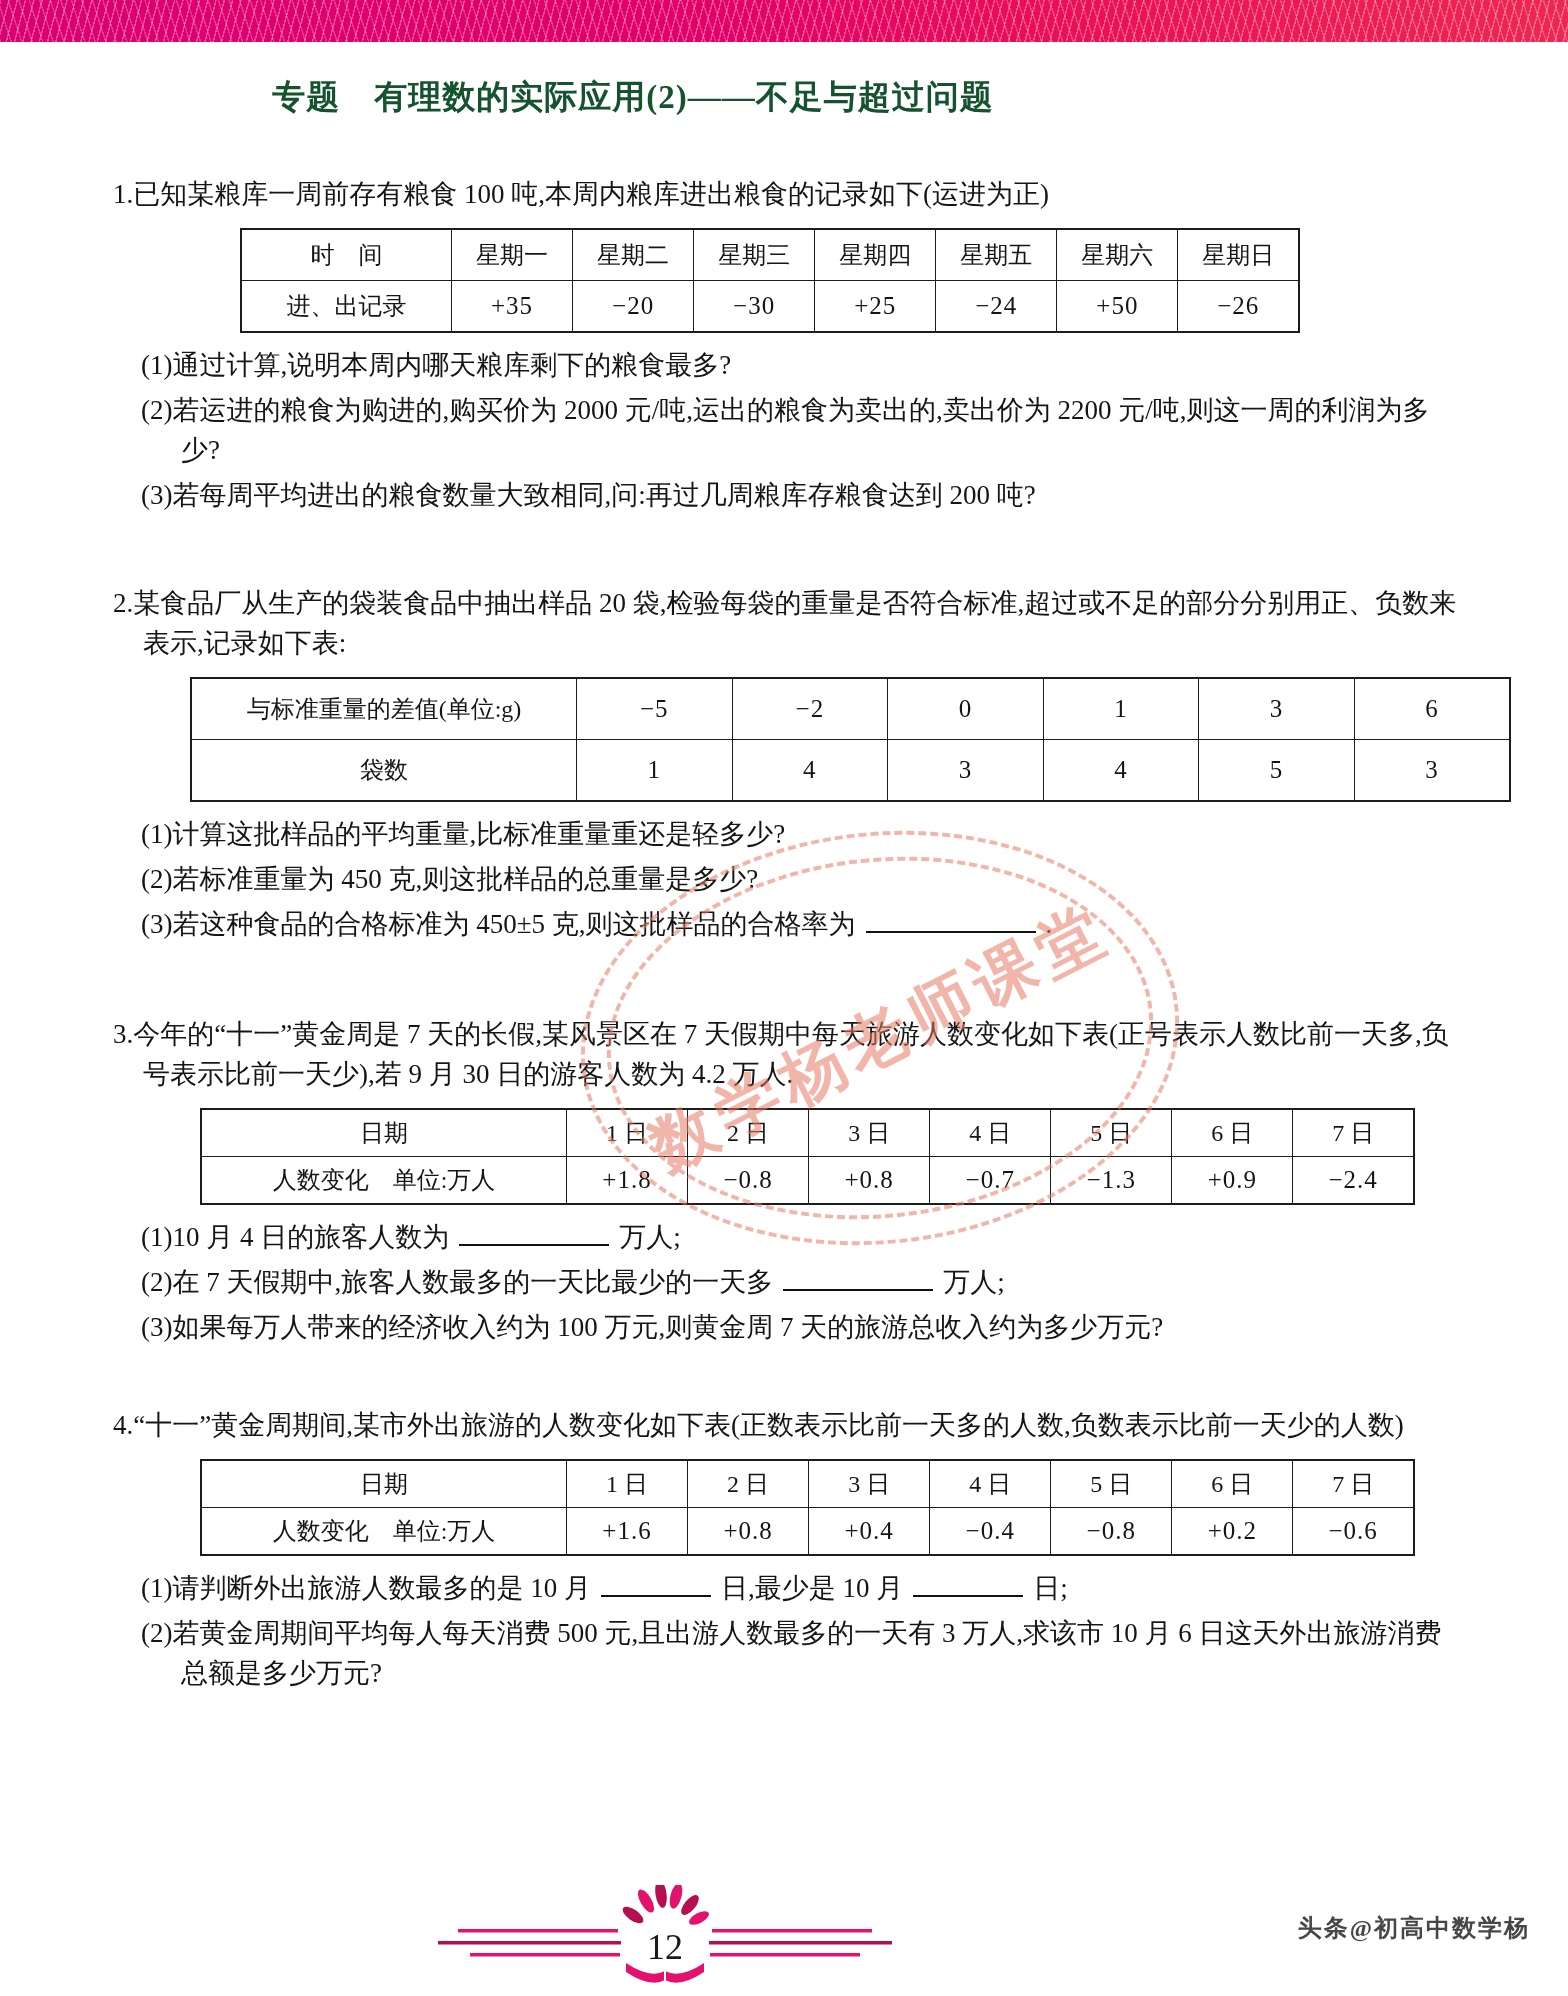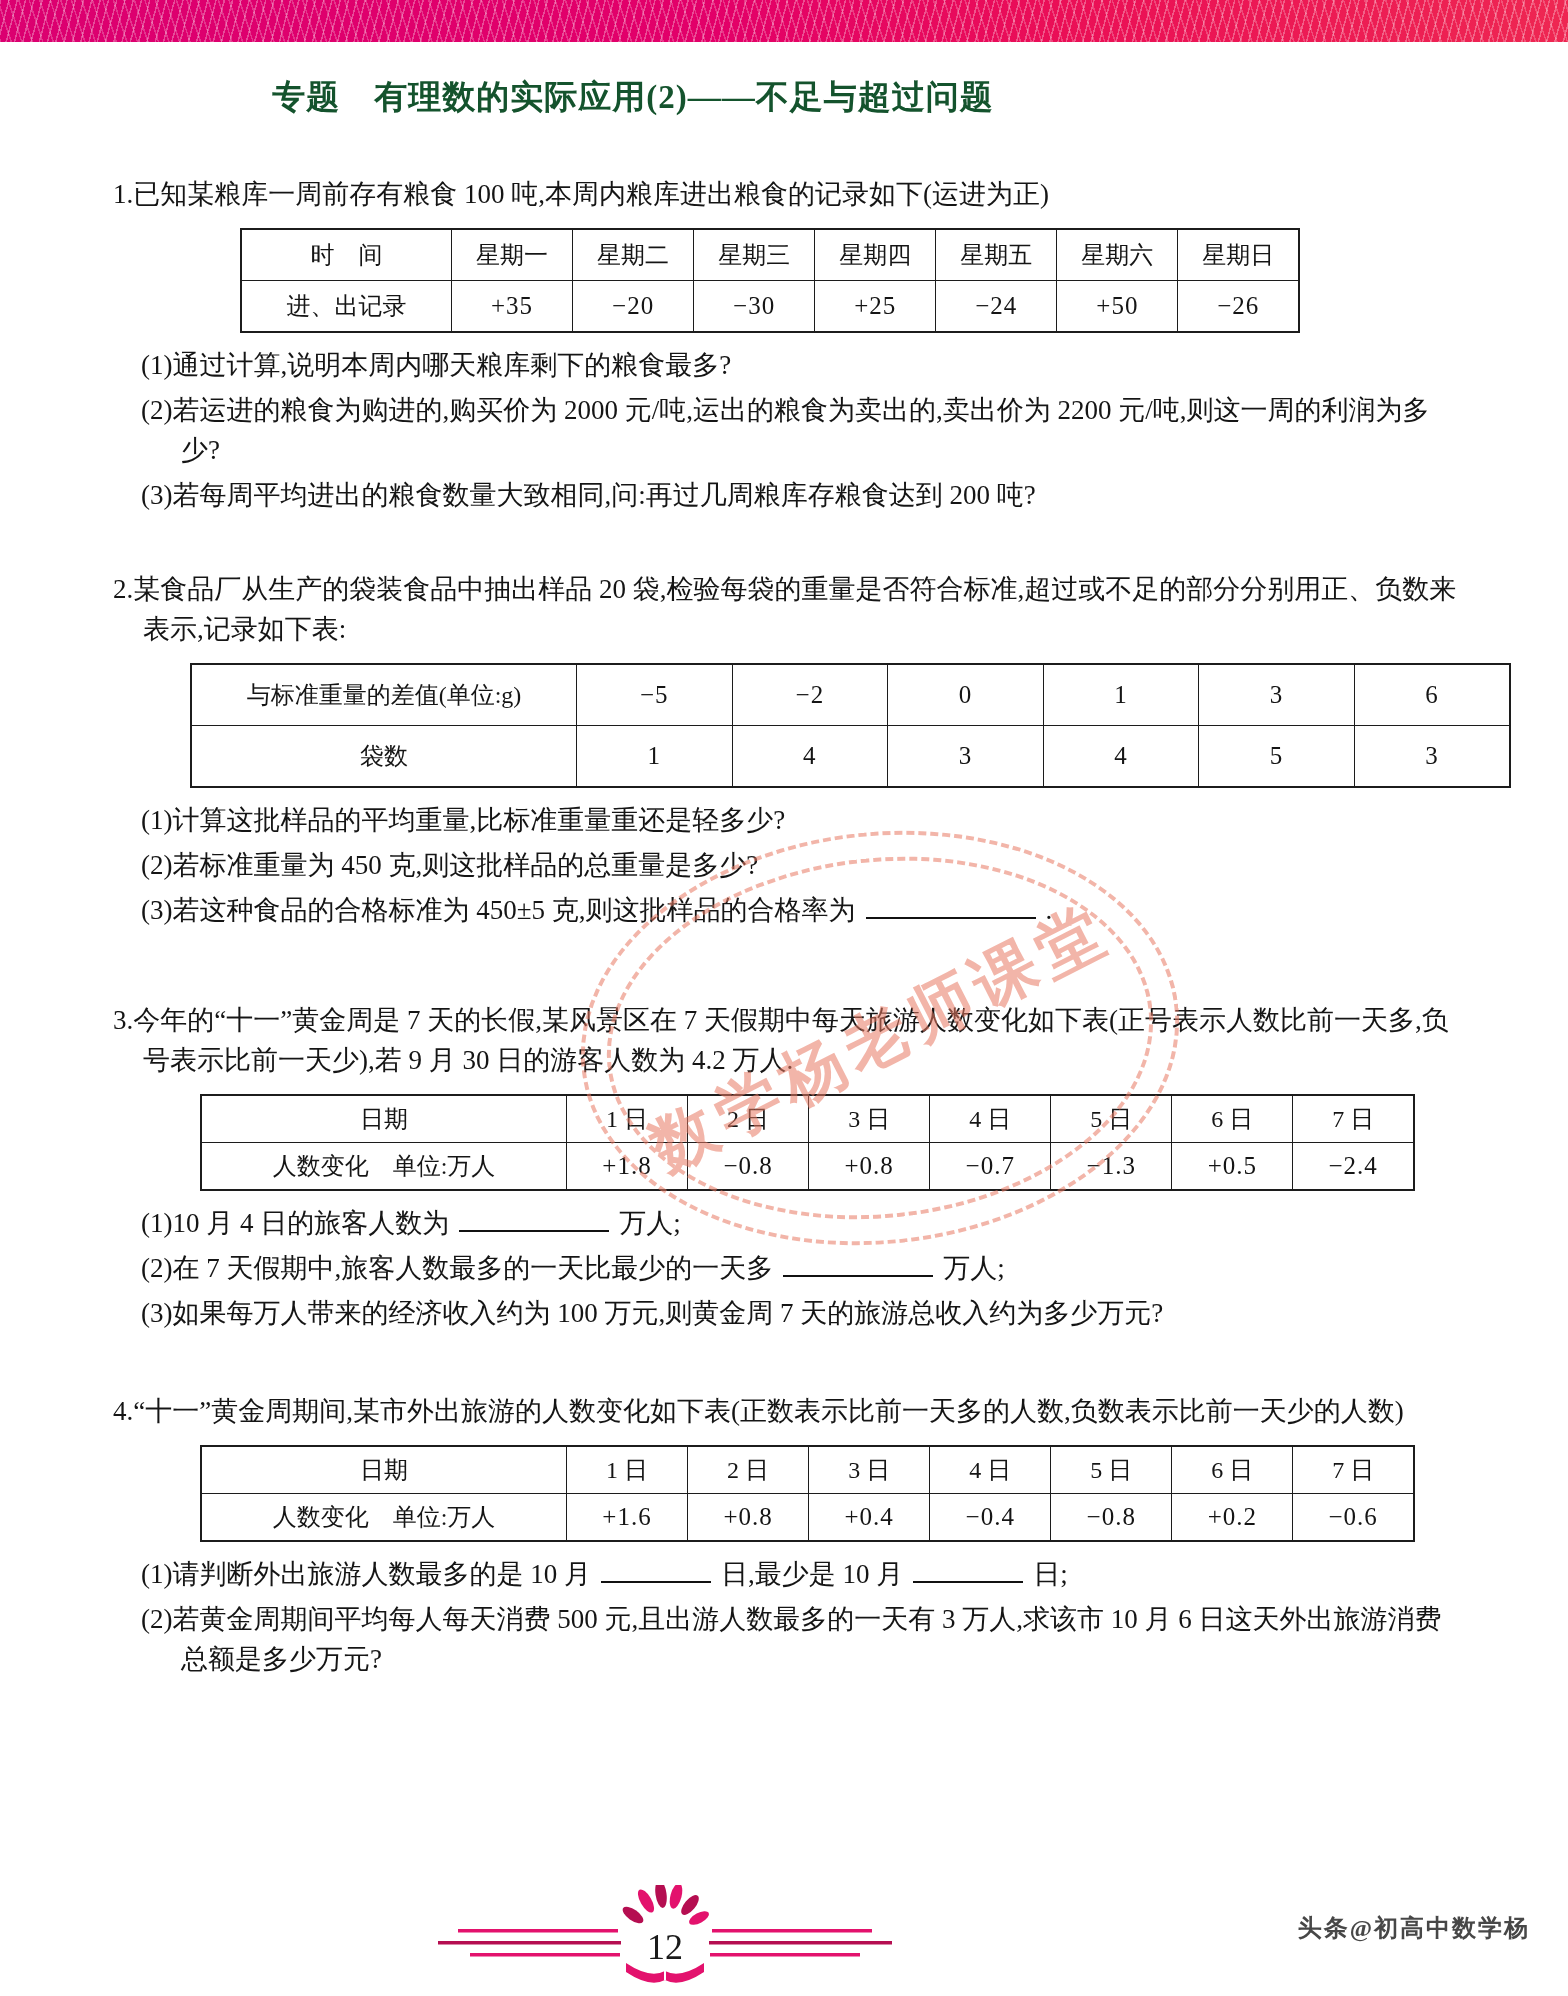--- a/index.html
+++ b/index.html
@@ -24,21 +24,21 @@
     width:1040px;
     text-align:center;
     font-size:33px;
     font-weight:bold;
     letter-spacing:1px;
     line-height:46px;
     color:#14532d;
   }
   .content{padding:0 105px 0 113px;}
   .problem{margin-top:54px;}
-  .problem.mb-lg{margin-bottom:54px;}
+  .problem.mb-lg{margin-bottom:68px;}
   .problem.mb-md{margin-bottom:70px;}
   .problem.mb-sm{margin-bottom:58px;}
   .intro{
     margin:0;
     font-size:27px;
     line-height:40px;
     padding-left:30px;
     text-indent:-30px;
   }
   table.tbl{
@@ -202,21 +202,21 @@
           <td>6 日</td>
           <td>7 日</td>
         </tr>
         <tr>
           <td class="lbl">人数变化　单位:万人</td>
           <td class="num">+1.8</td>
           <td class="num">−0.8</td>
           <td class="num">+0.8</td>
           <td class="num">−0.7</td>
           <td class="num">−1.3</td>
-          <td class="num">+0.5</td>
+          <td class="num">+0.9</td>
           <td class="num">−2.4</td>
         </tr>
       </tbody>
         </table>
       <div class="qs">
         <p class="q"><span>(1)10 月 4 日的旅客人数为</span><span class="blank w150"></span><span>万人;</span></p>
         <p class="q"><span>(2)在 7 天假期中,旅客人数最多的一天比最少的一天多</span><span class="blank w150"></span><span>万人;</span></p>
         <p class="q">(3)如果每万人带来的经济收入约为 100 万元,则黄金周 7 天的旅游总收入约为多少万元?</p>
       </div>
     </section>

